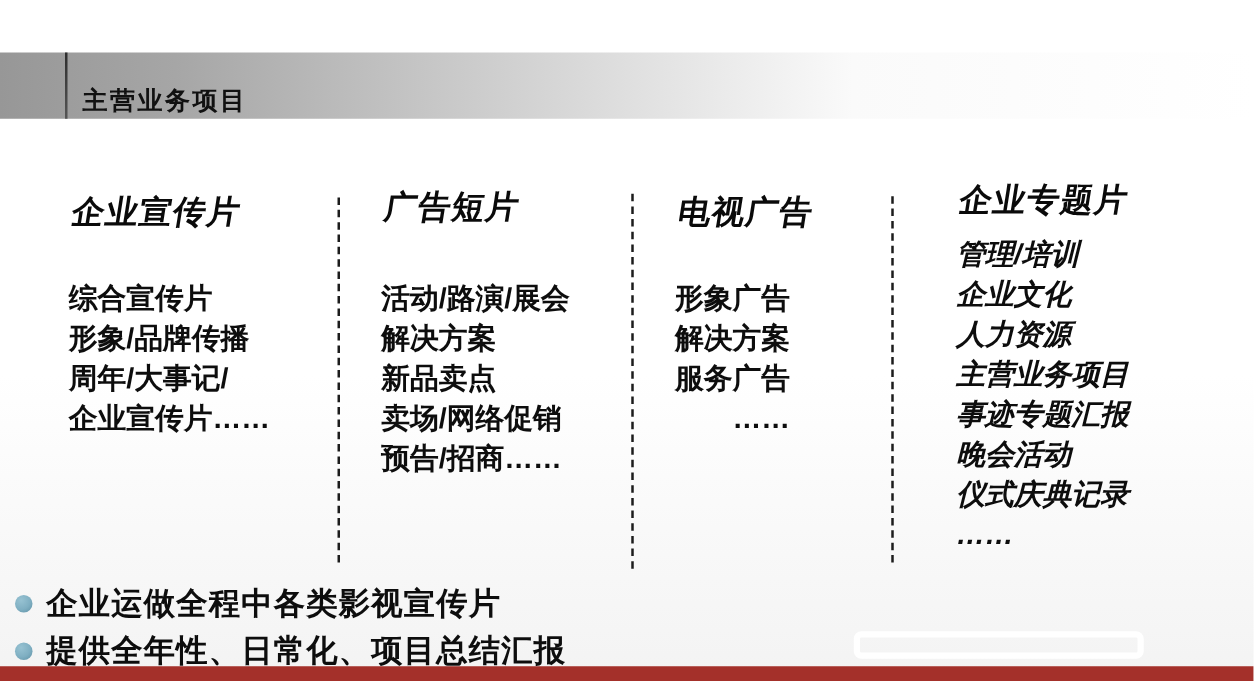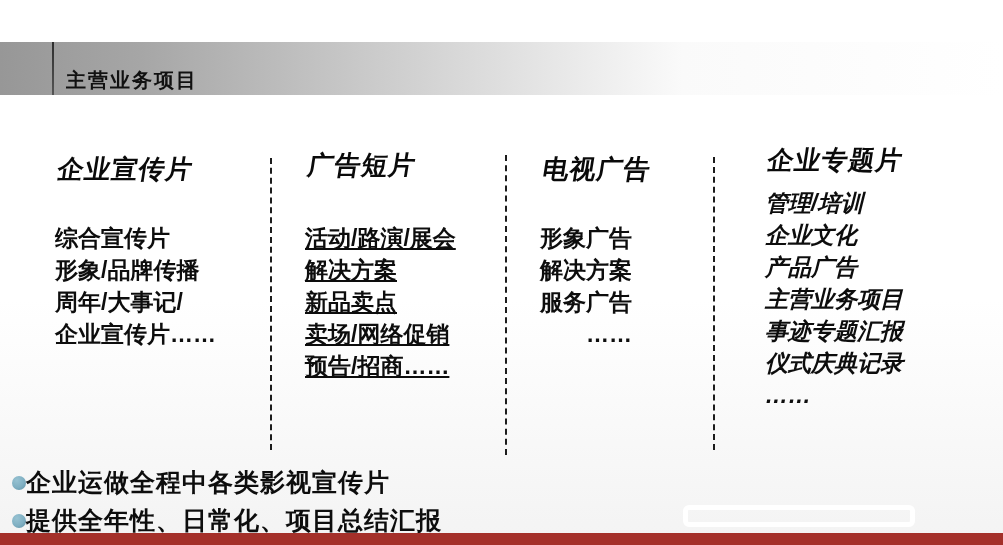--- a/index.html
+++ b/index.html
@@ -62,42 +62,42 @@
   }
   .col-item {
     font-size: 23px;
     font-weight: 700;
     line-height: 32px;
     color: #0d0d0d;
   }
   .col-1 { left: 55px;  top: 152px; }
   .col-1 .col-items { top: 70px; }
   .col-2 { left: 305px; top: 148px; }
-  .col-2 .col-items { top: 74px; text-decoration: underline; }
+  .col-2 .col-items { top: 74px; }
   .col-3 { left: 540px; top: 152px; }
   .col-3 .col-items { top: 70px; text-align: right; }
   .col-4 { left: 765px; top: 143px; }
   .col-4 .col-items { top: 44px; font-style: italic; }
 
   .divider {
     position: absolute;
     width: 0;
     border-left: 2px dashed #1c1c1c;
   }
   .divider-1 { left: 270px; top: 158px; height: 292px; }
   .divider-2 { left: 505px; top: 155px; height: 300px; }
   .divider-3 { left: 713px; top: 157px; height: 293px; }
 
   
   .footer-row {
     position: absolute;
     left: 12px;
     display: flex;
     align-items: center;
-    gap: 0;
+    gap: 11px;
   }
   .footer-row-1 { top: 466px; }
   .footer-row-2 { top: 504px; }
   .bullet-dot {
     width: 14px; height: 14px;
     border-radius: 50%;
     background: radial-gradient(circle at 35% 30%, #97c2d2, #7fafc2 55%, #5d8fa3 100%);
     flex: 0 0 auto;
   }
   .footer-text {
@@ -171,23 +171,24 @@
     </div>
   </div>
 
   <div class="divider divider-3"></div>
 
   <div class="col col-4">
     <div class="col-title">企业专题片</div>
     <div class="col-items">
       <div class="col-item">管理/培训</div>
       <div class="col-item">企业文化</div>
-      <div class="col-item">产品广告</div>
+      <div class="col-item">人力资源</div>
       <div class="col-item">主营业务项目</div>
       <div class="col-item">事迹专题汇报</div>
+      <div class="col-item">晚会活动</div>
       <div class="col-item">仪式庆典记录</div>
       <div class="col-item">……</div>
     </div>
   </div>
 
   <div class="footer-row footer-row-1">
     <span class="bullet-dot"></span>
     <span class="footer-text">企业运做全程中各类影视宣传片</span>
   </div>
   <div class="footer-row footer-row-2">

